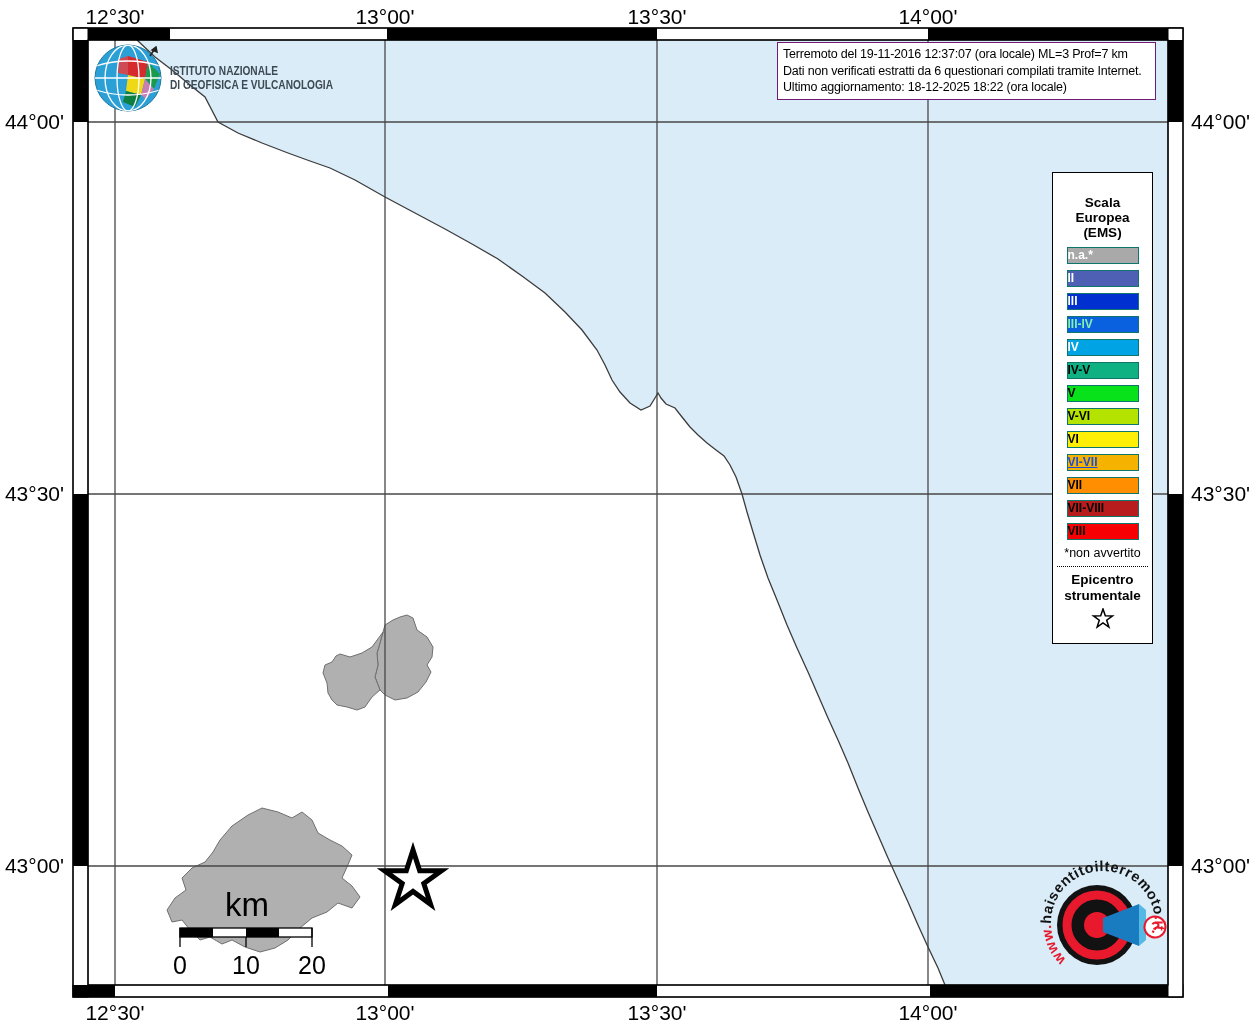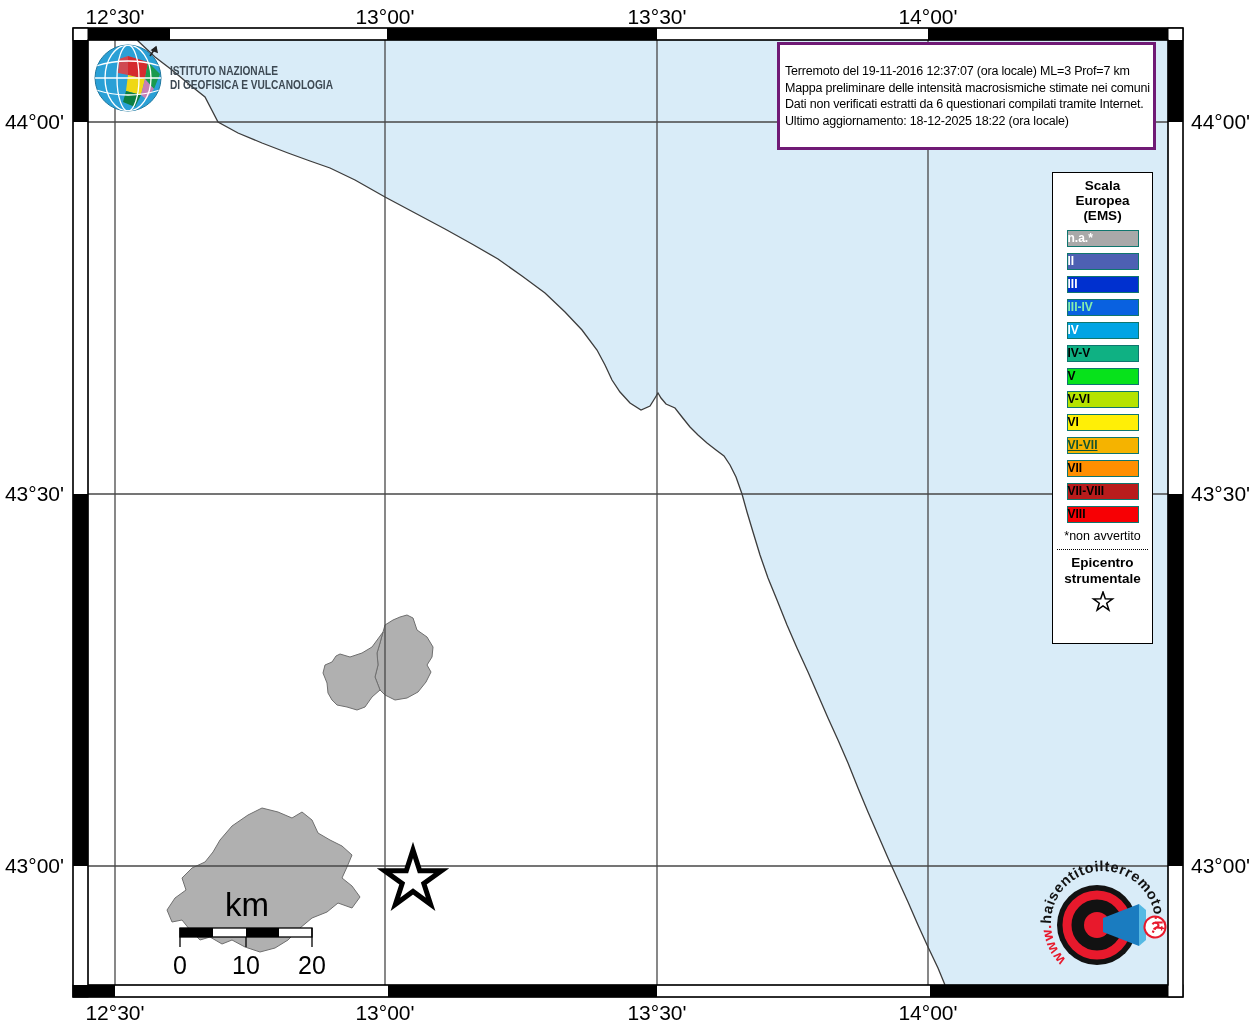--- a/index.html
+++ b/index.html
@@ -3,29 +3,29 @@
 <meta charset="utf-8">
 <style>
   html,body{margin:0;padding:0;background:#fff;}
   .stage{position:relative;width:1255px;height:1024px;background:#ffffff;overflow:hidden;
          font-family:"Liberation Sans",sans-serif;color:#000;}
   .stage svg text{font-family:"Liberation Sans",sans-serif;}
   
   #map-svg{position:absolute;left:0;top:0;}
   
   .info-box{position:absolute;left:777px;top:42px;width:379px;box-sizing:border-box;
-            background:#fff;border:3px solid #701a75;padding:18px 5px;
+            background:#fff;border:1px solid #701a75;padding:3px 5px;
             font-size:12.5px;line-height:16.5px;letter-spacing:-0.2px;white-space:nowrap;overflow:hidden;}
   
   .ingv{position:absolute;left:92px;top:42px;display:flex;align-items:center;}
   .ingv-text{margin-left:4px;color:#3d4953;font-weight:bold;font-size:13px;line-height:14px;
              transform:scaleX(0.78);transform-origin:left center;letter-spacing:0px;white-space:nowrap;}
   
   .legend{position:absolute;left:1052px;top:172px;width:101px;height:472px;box-sizing:border-box;
-          background:#fff;border:1px solid #000;text-align:center;padding-top:5px;}
+          background:#fff;border:1px solid #000;text-align:center;padding-top:22px;}
   .legend-title{font-weight:bold;font-size:13.5px;line-height:15px;}
   .legend-items{margin-top:7px;}
   .legend-item{width:70px;height:15px;line-height:15px;margin:0 auto 6px auto;border:1px solid #0f766e;
                font-weight:bold;font-size:12px;text-align:left;}
   .legend-foot{font-size:12.5px;margin-top:2px;}
   .legend-divider{border:0;border-top:1px dotted #000;margin:6px 4px 5px 4px;}
   .legend-epi{font-weight:bold;font-size:13.5px;line-height:15.5px;}
   .legend-star{margin-top:5px;}
 </style>
 </head>
@@ -162,42 +162,41 @@
       </g>
     </svg>
     <div class="ingv-text">
       <div>ISTITUTO NAZIONALE</div>
       <div>DI GEOFISICA E VULCANOLOGIA</div>
     </div>
   </div>
 
   <div class="info-box">
     <div>Terremoto del 19-11-2016 12:37:07 (ora locale) ML=3 Prof=7 km</div>
-    <div>Mappa preliminare delle intensità macrosismiche stimate nei comuni</div>
     <div>Dati non verificati estratti da 6 questionari compilati tramite Internet.</div>
     <div>Ultimo aggiornamento: 18-12-2025 18:22 (ora locale)</div>
   </div>
 
   <div class="legend">
     <div class="legend-title">
       <div>Scala</div>
       <div>Europea</div>
       <div>(EMS)</div>
     </div>
     <div class="legend-items">
         <div class="legend-item" style="background: rgb(169, 169, 169); color: rgb(255, 255, 255);">n.a.*</div>
         <div class="legend-item" style="background: rgb(77, 96, 179); color: rgb(255, 255, 255);">II</div>
         <div class="legend-item" style="background: rgb(0, 48, 207); color: rgb(255, 255, 255);">III</div>
         <div class="legend-item" style="background: rgb(9, 97, 224); color: #86efac;">III-IV</div>
         <div class="legend-item" style="background: rgb(0, 164, 228); color: rgb(255, 255, 255);">IV</div>
         <div class="legend-item" style="background: rgb(15, 177, 131); color: rgb(0, 0, 0);">IV-V</div>
         <div class="legend-item" style="background: rgb(7, 226, 27); color: rgb(0, 0, 0);">V</div>
         <div class="legend-item" style="background: rgb(181, 227, 0); color: rgb(0, 0, 0);">V-VI</div>
         <div class="legend-item" style="background: rgb(255, 239, 6); color: rgb(0, 0, 0);">VI</div>
-        <div class="legend-item" style="background: rgb(245, 179, 0); color: #14532d; text-decoration: underline;">VI-VII</div>
+        <div class="legend-item" style="background: rgb(245, 179, 0); color: #1d4ed8; text-decoration: underline;">VI-VII</div>
         <div class="legend-item" style="background: rgb(255, 143, 0); color: rgb(0, 0, 0);">VII</div>
         <div class="legend-item" style="background: #b91c1c; color: rgb(0, 0, 0);">VII-VIII</div>
         <div class="legend-item" style="background: rgb(247, 0, 4); color: rgb(0, 0, 0);">VIII</div>
       </div>
     <div class="legend-foot">*non avvertito</div>
     <hr class="legend-divider">
     <div class="legend-epi">
       <div>Epicentro</div>
       <div>strumentale</div>
     </div>

